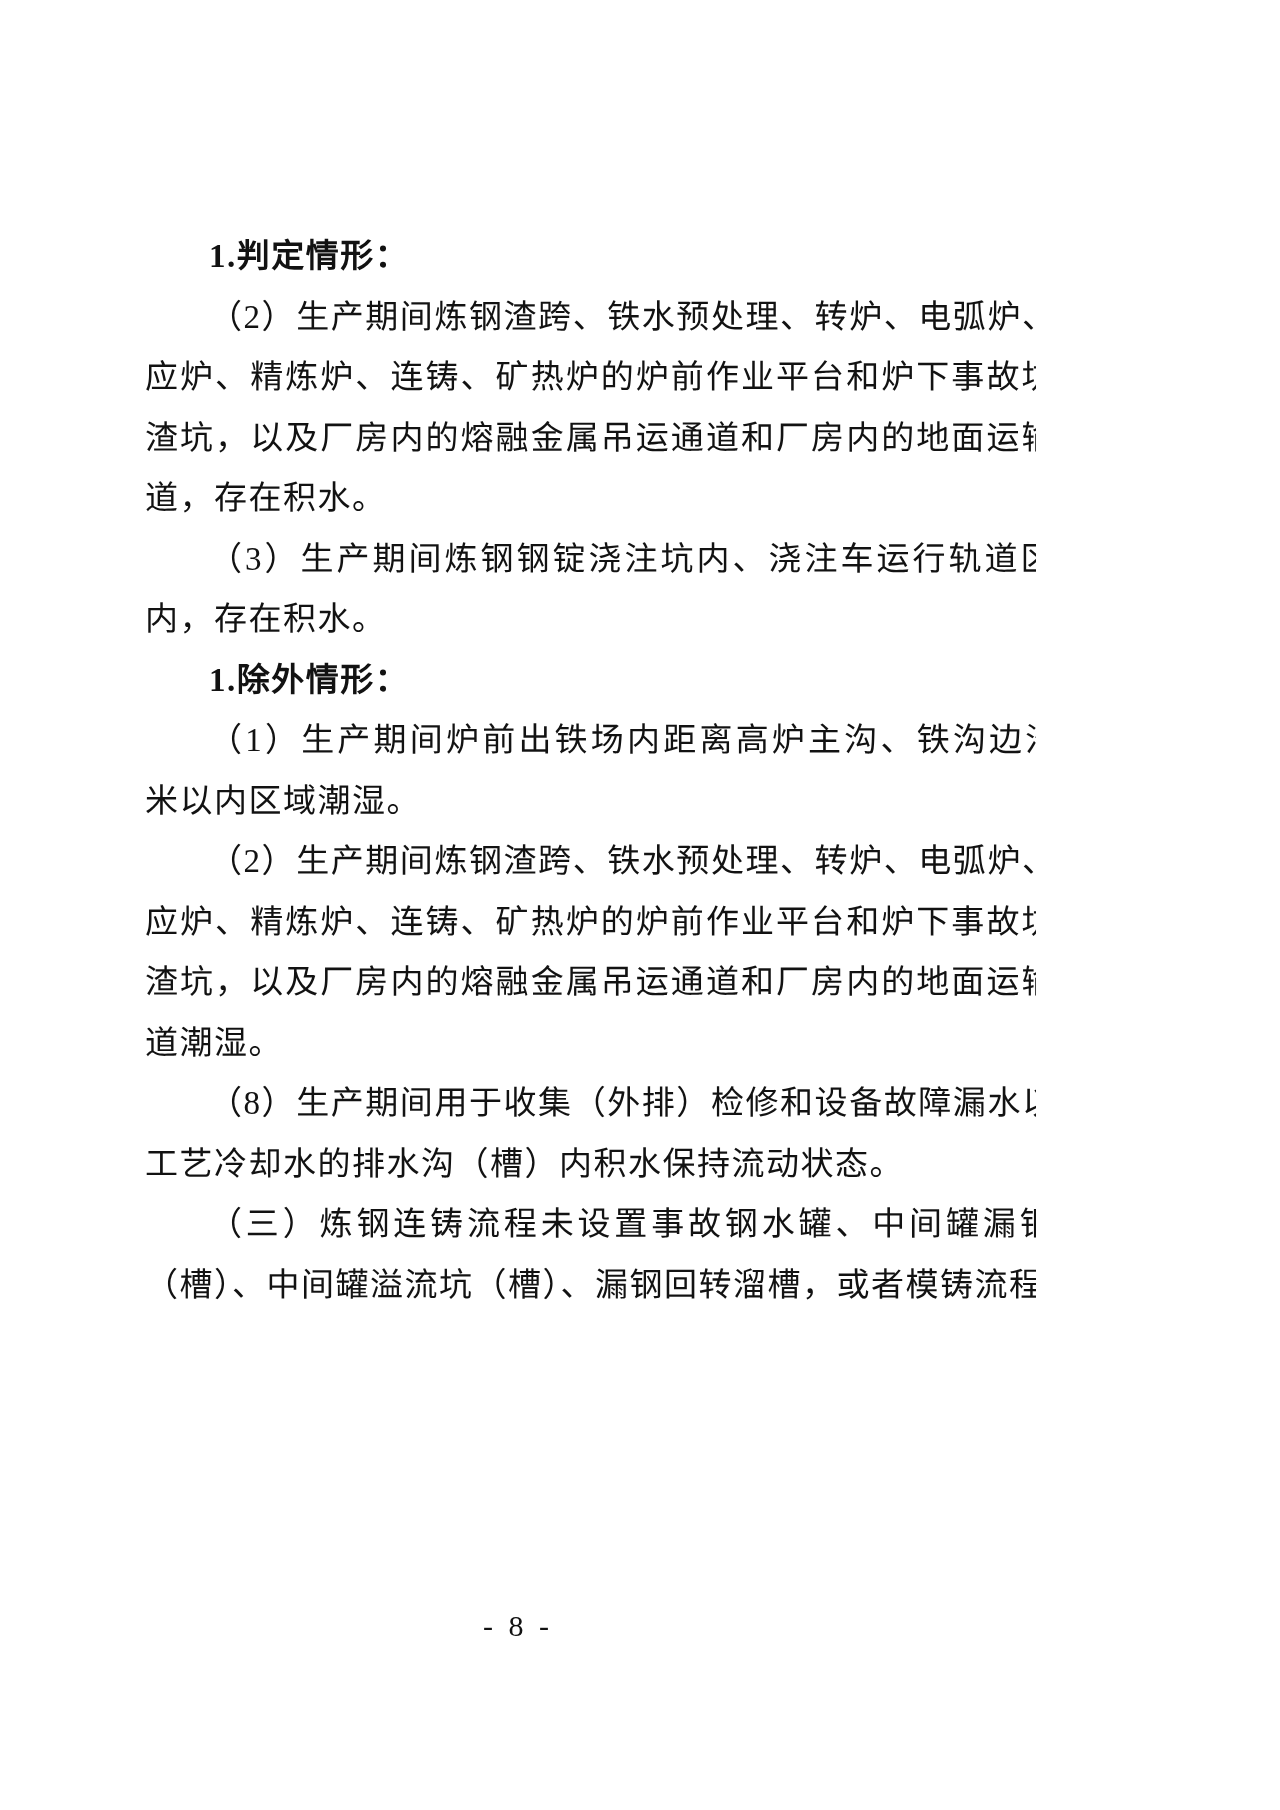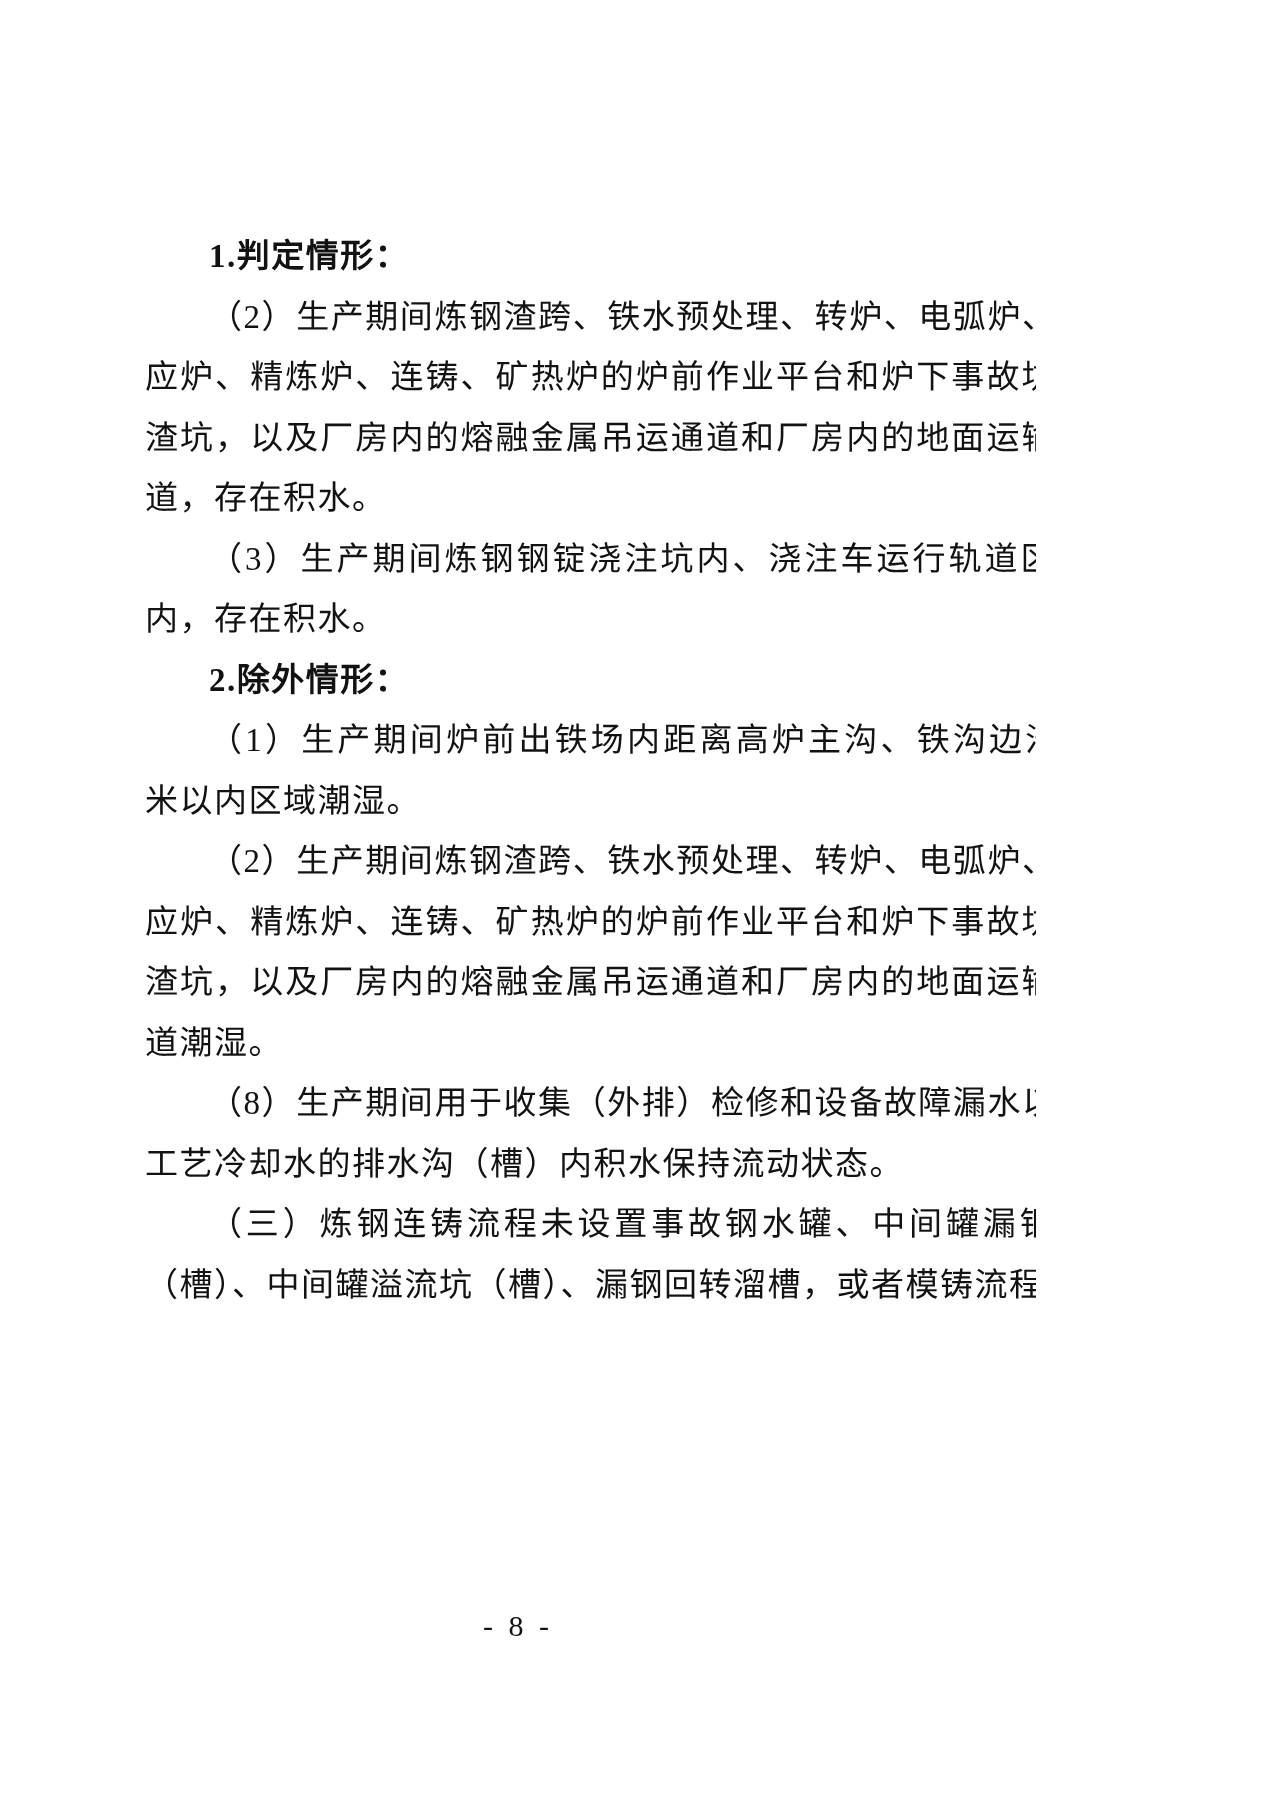--- a/index.html
+++ b/index.html
@@ -50,21 +50,21 @@
   }
 </style>
 </head>
 <body>
 
 <div class="page">
   <main class="content">
     <p class="para heading">1.判定情形：</p>
     <p class="para">（2）生产期间炼钢渣跨、铁水预处理、转炉、电弧炉、感应炉、精炼炉、连铸、矿热炉的炉前作业平台和炉下事故坑、渣坑，以及厂房内的熔融金属吊运通道和厂房内的地面运输通道，存在积水。</p>
     <p class="para">（3）生产期间炼钢钢锭浇注坑内、浇注车运行轨道区域内，存在积水。</p>
-    <p class="para heading">2.除外情形：</p>
+    <p class="para heading">1.除外情形：</p>
     <p class="para">（1）生产期间炉前出铁场内距离高炉主沟、铁沟边沿 5 米以内区域潮湿。</p>
     <p class="para">（2）生产期间炼钢渣跨、铁水预处理、转炉、电弧炉、感应炉、精炼炉、连铸、矿热炉的炉前作业平台和炉下事故坑、渣坑，以及厂房内的熔融金属吊运通道和厂房内的地面运输通道潮湿。</p>
     <p class="para">（8）生产期间用于收集（外排）检修和设备故障漏水以及工艺冷却水的排水沟（槽）内积水保持流动状态。</p>
     <p class="para bold">（三）炼钢连铸流程未设置事故钢水罐、中间罐漏钢坑（槽）、中间罐溢流坑（槽）、漏钢回转溜槽，或者模铸流程</p>
   </main>
   <footer class="footer">
     <span>- 8 -</span>
   </footer>
 </div>
 

